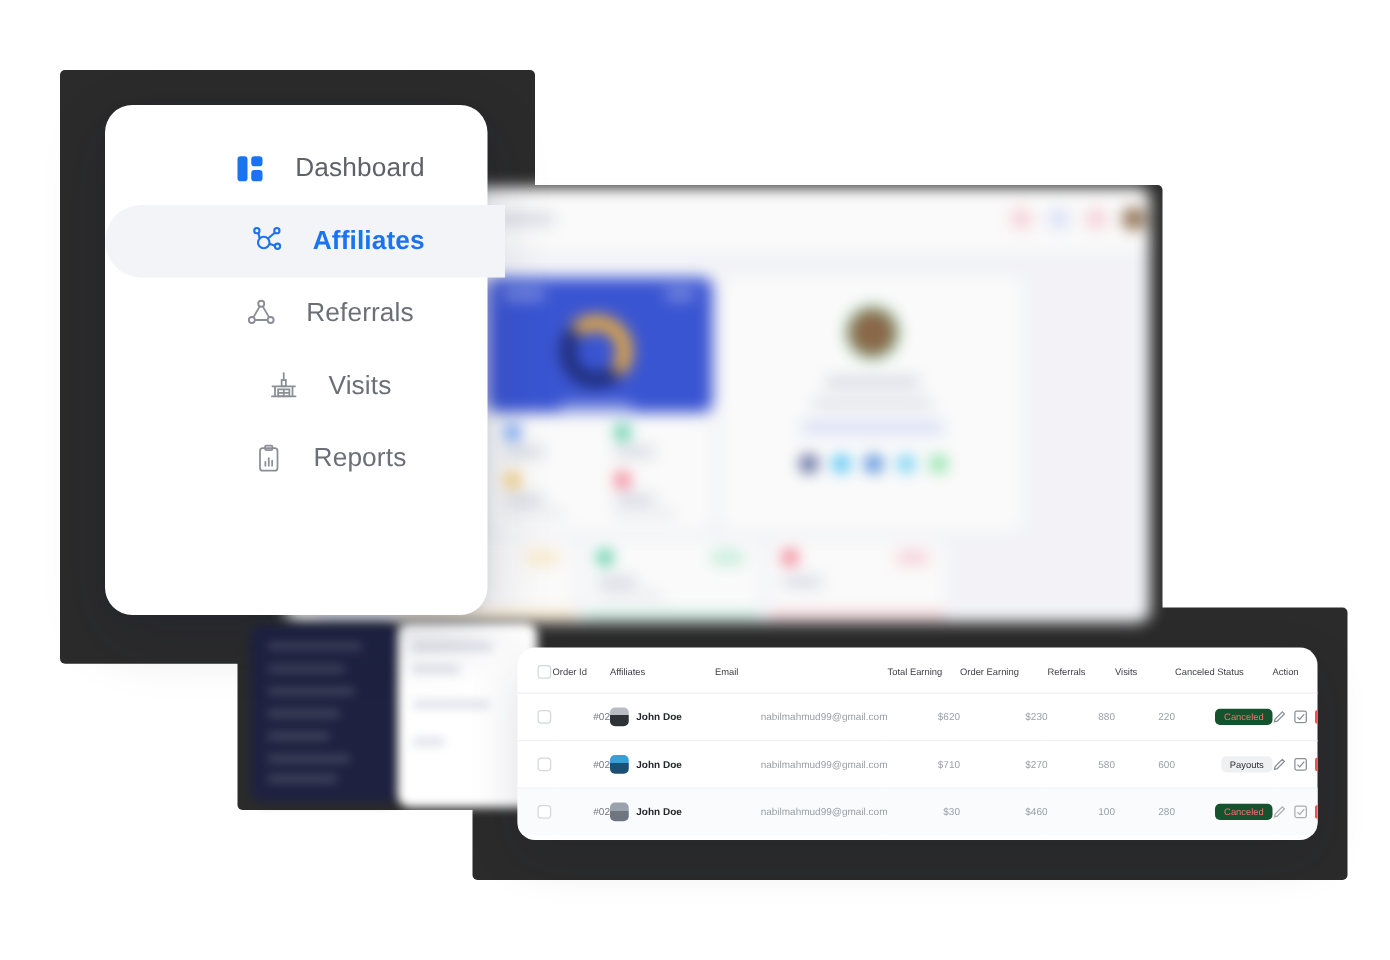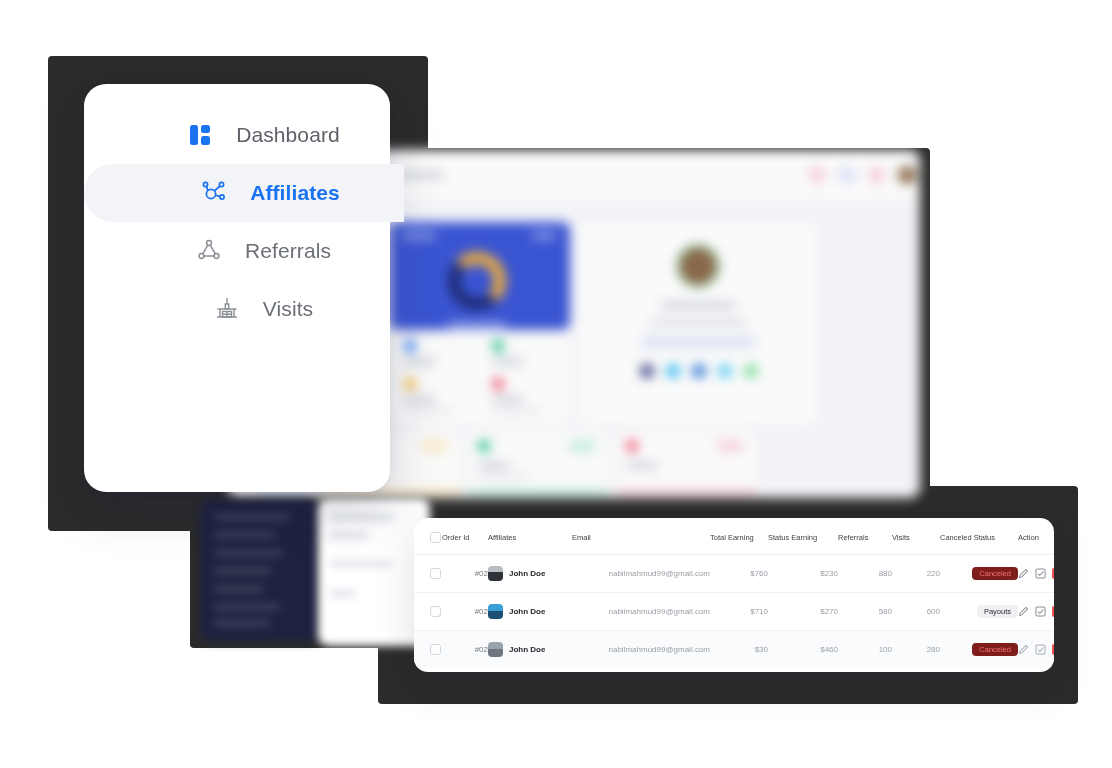--- a/index.html
+++ b/index.html
@@ -130,21 +130,21 @@
     border-radius: 3px; background: #fff; display: block;
   }
   .ordid { color: #73787f; }
   .aff-cell { display: flex; align-items: center; gap: 6px; }
   .avatar { width: 15px; height: 15px; border-radius: 4px; flex: 0 0 15px; overflow: hidden; position: relative; }
   .aff-name { color: #24262b; font-weight: bold; font-size: 8px; }
   .badge {
     display: inline-block; padding: 3px 7px; border-radius: 4px;
     font-size: 7.5px; line-height: 1;
   }
-  .badge.canceled { background: #7f1d1d; color: #f2726f; }
+  .badge.canceled { background: #14532d; color: #f2726f; }
   .badge.active  { background: #eef0f2; color: #2b2d33; }
   .actions { display: flex; align-items: center; gap: 6px; }
   .act-btn { width: 11px; height: 11px; display: inline-flex; align-items: center; justify-content: center; cursor: pointer; }
   .trash-box { width: 11px; height: 11px; background: #f4504b; border-radius: 2px; display:flex; align-items:center; justify-content:center; }
 </style>
 </head>
 <body>
 
 <div id="stage">
 
@@ -298,55 +298,67 @@
           <line x1="20" y1="13" x2="20" y2="21"></line>
           <rect x="8.5" y="15.5" width="9" height="5.5"></rect>
           <line x1="8.5" y1="18.2" x2="17.5" y2="18.2"></line>
           <line x1="13" y1="15.5" x2="13" y2="21"></line>
           <line x1="3.5" y1="21" x2="22.5" y2="21" stroke-linecap="round"></line>
         </svg>
       </span>
       <span class="mi-label">Visits</span>
     </div>
 
+    <div class="menu-item">
+      <span class="mi-icon">
+        <svg width="26" height="26" viewBox="0 0 26 26" fill="none" stroke="#8a8e95" stroke-width="1.4">
+          <rect x="6" y="4.5" width="14" height="18" rx="2.2"></rect>
+          <rect x="10" y="2.5" width="6" height="3.6" rx="1.2"></rect>
+          <line x1="10.3" y1="18.5" x2="10.3" y2="15.5" stroke-linecap="round"></line>
+          <line x1="13" y1="18.5" x2="13" y2="12.5" stroke-linecap="round"></line>
+          <line x1="15.7" y1="18.5" x2="15.7" y2="14.5" stroke-linecap="round"></line>
+        </svg>
+      </span>
+      <span class="mi-label">Reports</span>
+    </div>
   </div>
 
   <div id="table-card">
     <table>
       <thead>
         <tr>
           <th class="col-chk">
             <span class="chk"></span>
           </th>
           <th class="col-ord">Order Id</th>
           <th class="col-aff">Affiliates</th>
           <th class="col-eml">Email</th>
           <th class="col-tot">Total Earning</th>
-          <th class="col-upd">Status Earning</th>
+          <th class="col-upd">Order Earning</th>
           <th class="col-ref">Referrals</th>
           <th class="col-vis">Visits</th>
           <th class="col-sta">Canceled Status</th>
           <th class="col-act">Action</th>
         </tr>
       </thead>
       <tbody>
 
         <tr>
           <td class="col-chk">
             <span class="chk"></span>
           </td>
           <td class="col-ord ordid">#02</td>
           <td class="col-aff">
             <span class="aff-cell">
               <span class="avatar" style="background:linear-gradient(#b9bcc2 0 42%,#2f3338 42% 100%);"></span>
               <span class="aff-name">John Doe</span>
             </span>
           </td>
           <td class="col-eml">nabilmahmud99@gmail.com</td>
-          <td class="col-tot">$760</td>
+          <td class="col-tot">$620</td>
           <td class="col-upd">$230</td>
           <td class="col-ref">880</td>
           <td class="col-vis">220</td>
           <td class="col-sta">
             <span class="badge canceled">Canceled</span>
           </td>
           <td class="col-act">
             <span class="actions">
               <span class="act-btn">
                 <svg width="11" height="11" viewBox="0 0 12 12" fill="none" stroke="#8a8e95" stroke-width="1.1">

